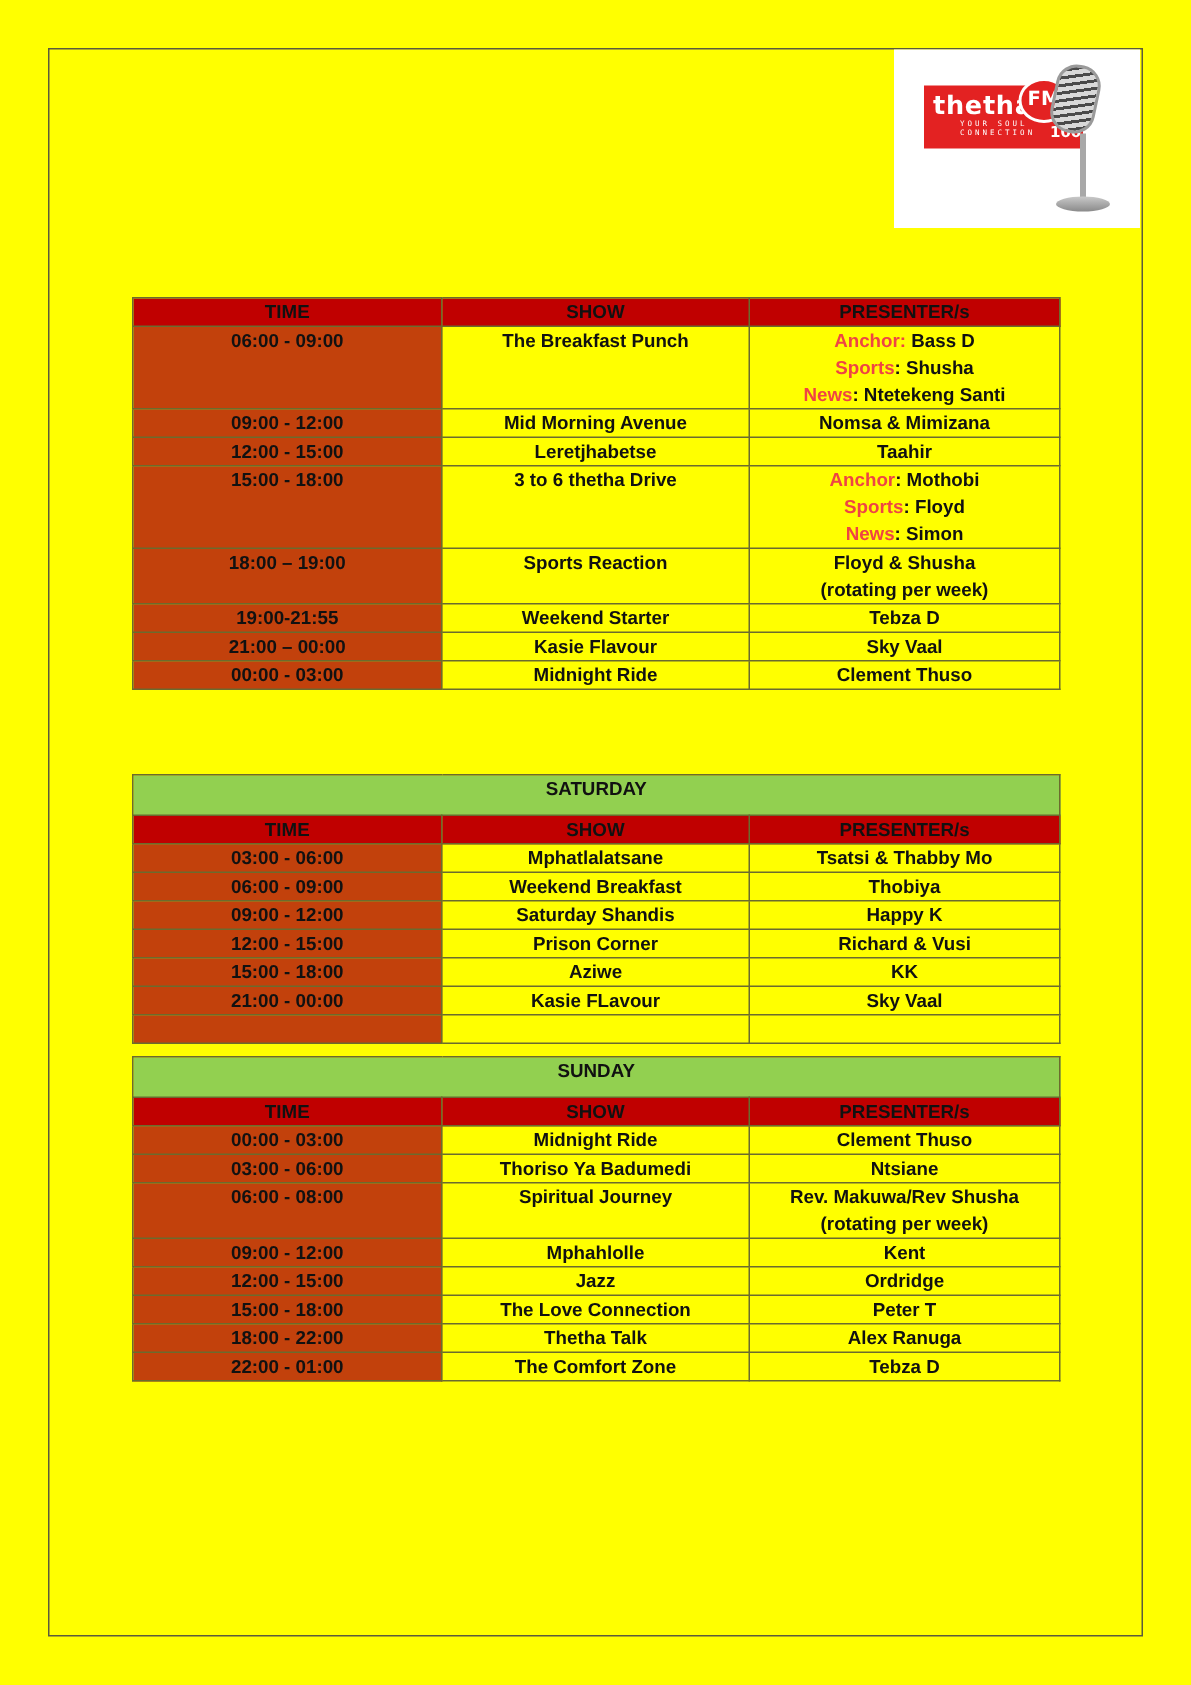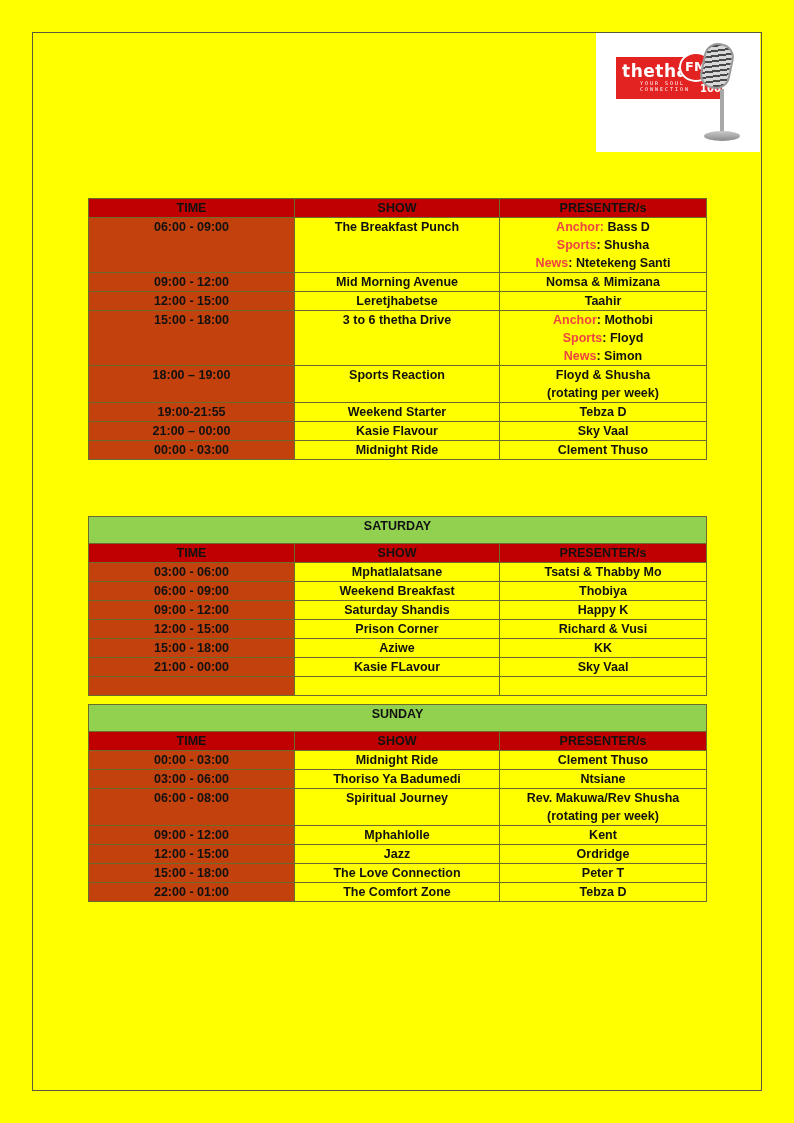--- a/index.html
+++ b/index.html
@@ -244,18 +244,23 @@
     <td class="time">12:00 - 15:00</td>
     <td class="cell">Jazz</td>
     <td class="cell">Ordridge</td>
   </tr>
   <tr>
     <td class="time">15:00 - 18:00</td>
     <td class="cell">The Love Connection</td>
     <td class="cell">Peter T</td>
   </tr>
   <tr>
+    <td class="time">18:00 - 22:00</td>
+    <td class="cell">Thetha Talk</td>
+    <td class="cell">Alex Ranuga</td>
+  </tr>
+  <tr>
     <td class="time">22:00 - 01:00</td>
     <td class="cell">The Comfort Zone</td>
     <td class="cell">Tebza D</td>
   </tr>
 </tbody>
   </table>
 
 </body></html>

